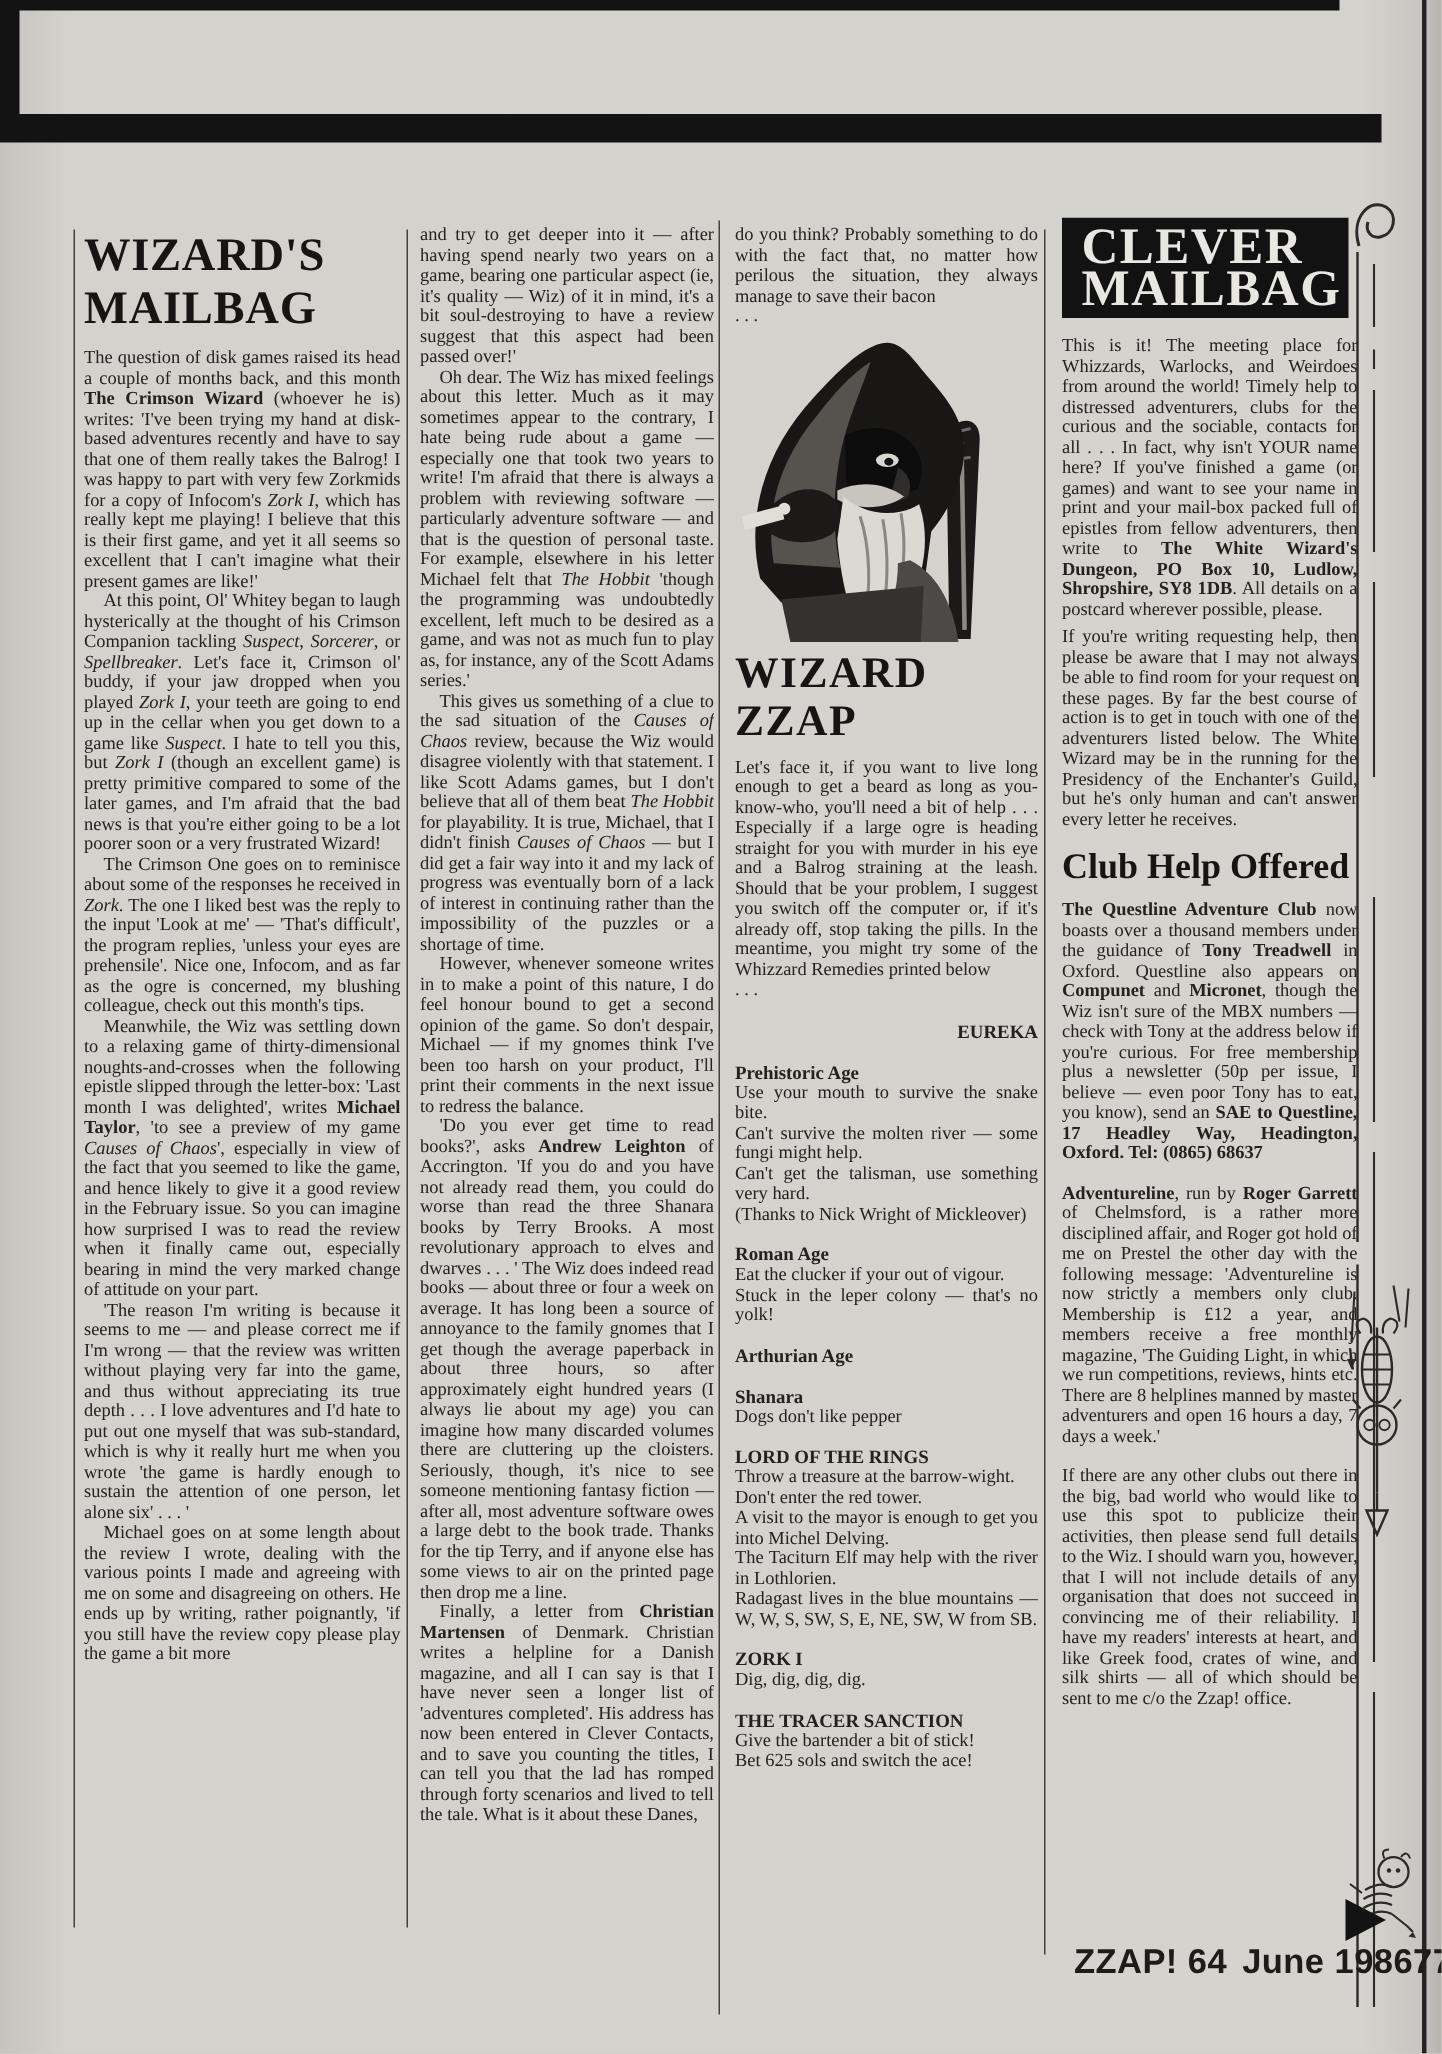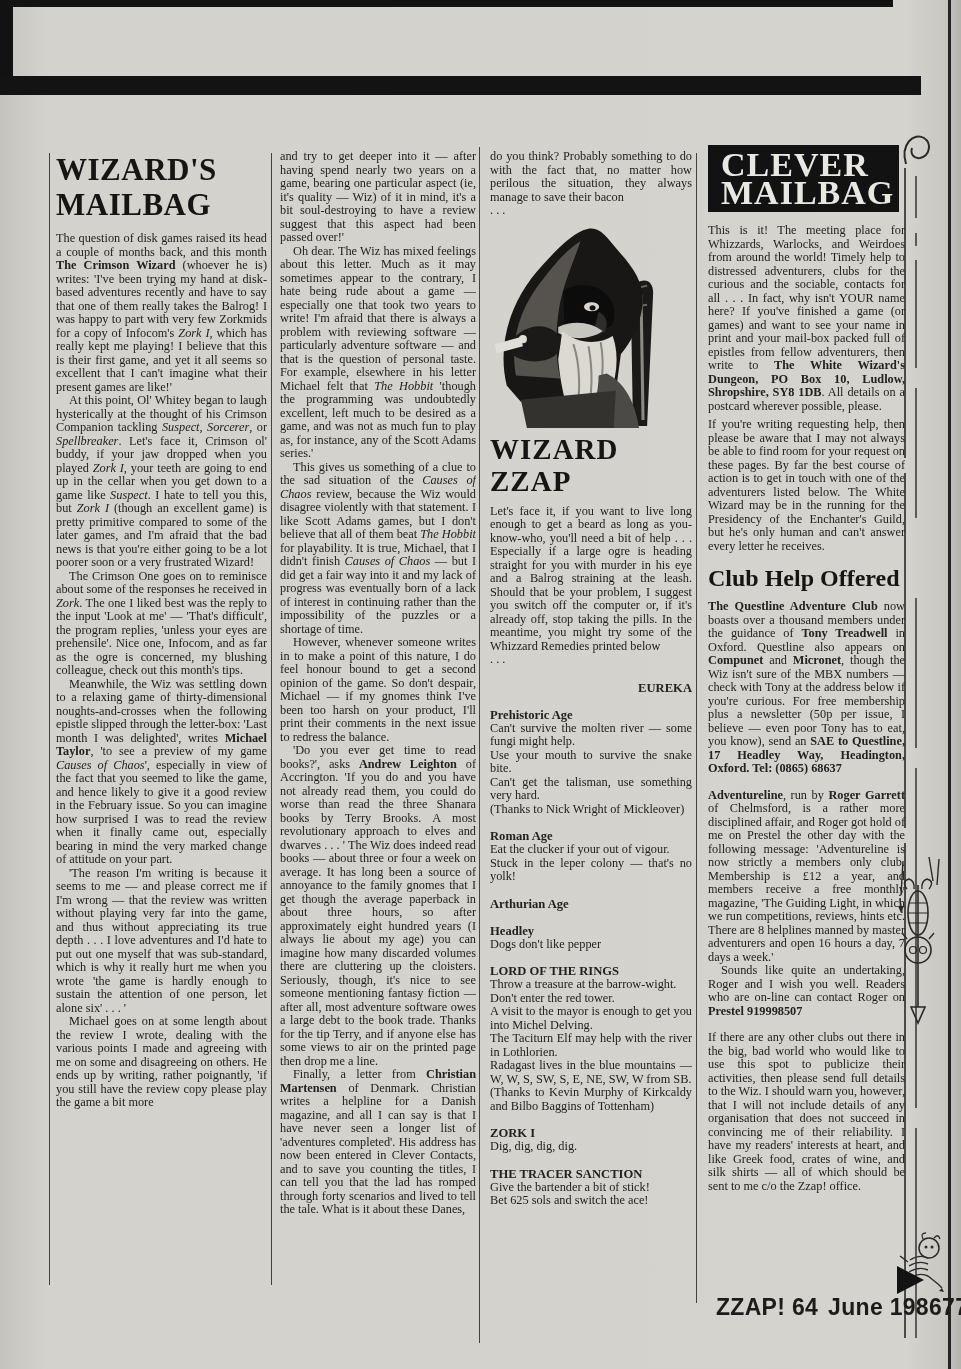--- a/index.html
+++ b/index.html
@@ -141,41 +141,40 @@
         <path d="M28,176 L122,167 L120,204 L34,204 Z" fill="#34322f"></path>
       </svg>
     </div>
 
     <div class="tips-title">WIZARD ZZAP</div>
     <p class="bt">Let's face it, if you want to live long enough to get a beard as long as you-know-who, you'll need a bit of help . . . Especially if a large ogre is heading straight for you with murder in his eye and a Balrog straining at the leash. Should that be your problem, I suggest you switch off the computer or, if it's already off, stop taking the pills. In the meantime, you might try some of the Whizzard Remedies printed below<br>. . .</p>
 
     <div class="tip-head first">EUREKA</div>
 
     <div class="tip-head">Prehistoric Age</div>
+    <p class="tip-line">Use your mouth to survive the snake bite.</p>
     <p class="tip-line">Can't survive the molten river — some fungi might help.</p>
-    <p class="tip-line">Use your mouth to survive the snake bite.</p>
     <p class="tip-line">Can't get the talisman, use something very hard.</p>
     <p class="tip-line">(Thanks to Nick Wright of Mickleover)</p>
 
     <div class="tip-head">Roman Age</div>
     <p class="tip-line">Eat the clucker if your out of vigour.</p>
     <p class="tip-line">Stuck in the leper colony — that's no yolk!</p>
 
     <div class="tip-head">Arthurian Age</div>
 
-    <div class="tip-head">Headley</div>
+    <div class="tip-head">Shanara</div>
     <p class="tip-line">Dogs don't like pepper</p>
 
     <div class="tip-head">LORD OF THE RINGS</div>
     <p class="tip-line">Throw a treasure at the barrow-wight.</p>
     <p class="tip-line">Don't enter the red tower.</p>
     <p class="tip-line">A visit to the mayor is enough to get you into Michel Delving.</p>
     <p class="tip-line">The Taciturn Elf may help with the river in Lothlorien.</p>
     <p class="tip-line">Radagast lives in the blue mountains — W, W, S, SW, S, E, NE, SW, W from SB.</p>
-    <p class="tip-line">(Thanks to Kevin Murphy of Kirkcaldy and Bilbo Baggins of Tottenham)</p>
 
     <div class="tip-head">ZORK I</div>
     <p class="tip-line">Dig, dig, dig, dig.</p>
 
     <div class="tip-head">THE TRACER SANCTION</div>
     <p class="tip-line">Give the bartender a bit of stick!</p>
     <p class="tip-line">Bet 625 sols and switch the ace!</p>
   </div>
 
   <div class="col" id="col4">
@@ -183,21 +182,20 @@
       <div>CLEVER</div>
       <div>MAILBAG</div>
     </div>
     <p class="bt">This is it! The meeting place for Whizzards, Warlocks, and Weirdoes from around the world! Timely help to distressed adventurers, clubs for the curious and the sociable, contacts for all . . . In fact, why isn't YOUR name here? If you've finished a game (or games) and want to see your name in print and your mail-box packed full of epistles from fellow adventurers, then write to <b>The White Wizard's Dungeon, PO Box 10, Ludlow, Shropshire, SY8 1DB</b>. All details on a postcard wherever possible, please.</p>
     <p class="bt gap">If you're writing requesting help, then please be aware that I may not always be able to find room for your request on these pages. By far the best course of action is to get in touch with one of the adventurers listed below. The White Wizard may be in the running for the Presidency of the Enchanter's Guild, but he's only human and can't answer every letter he receives.</p>
 
     <div class="club-title">Club Help Offered</div>
 
     <p class="bt"><b>The Questline Adventure Club</b> now boasts over a thousand members under the guidance of <b>Tony Treadwell</b> in Oxford. Questline also appears on <b>Compunet</b> and <b>Micronet</b>, though the Wiz isn't sure of the MBX numbers — check with Tony at the address below if you're curious. For free membership plus a newsletter (50p per issue, I believe — even poor Tony has to eat, you know), send an <b>SAE to Questline, 17 Headley Way, Headington, Oxford. Tel: (0865) 68637</b></p>
     <p class="bt gap-lg"><b>Adventureline</b>, run by <b>Roger Garrett</b> of Chelmsford, is a rather more disciplined affair, and Roger got hold of me on Prestel the other day with the following message: 'Adventureline is now strictly a members only club. Membership is £12 a year, and members receive a free monthly magazine, 'The Guiding Light, in which we run competitions, reviews, hints etc. There are 8 helplines manned by master adventurers and open 16 hours a day, 7 days a week.'</p>
-    <p class="bt ind">Sounds like quite an undertaking, Roger and I wish you well. Readers who are on-line can contact Roger on <b>Prestel 919998507</b></p>
     <p class="bt gap-lg">If there are any other clubs out there in the big, bad world who would like to use this spot to publicize their activities, then please send full details to the Wiz. I should warn you, however, that I will not include details of any organisation that does not succeed in convincing me of their reliability. I have my readers' interests at heart, and like Greek food, crates of wine, and silk shirts — all of which should be sent to me c/o the Zzap! office.</p>
   </div>
 
   <svg class="doodle" style="left:890px;top:128px;" width="45" height="1215" viewBox="0 0 45 1215">
     <path d="M16,36 C10,16 24,4 34,10 C42,15 40,28 30,30 C24,31 20,26 22,20" stroke="#2b2a28" stroke-width="2" fill="none"></path>
     <path d="M15,40 L15,330 M15,345 L15,700 M15,715 L15,1210" stroke="#2b2a28" stroke-width="1.6"></path>
     <path d="M26,48 L26,90 M26,105 L26,118 M26,132 L26,240 M26,260 L26,390 M26,470 L26,620 M26,640 L26,980 M26,1000 L26,1210" stroke="#2b2a28" stroke-width="1.4"></path>
   </svg>
 
   <svg class="doodle" style="left:893px;top:855px;" width="52" height="190" viewBox="0 0 52 190">

